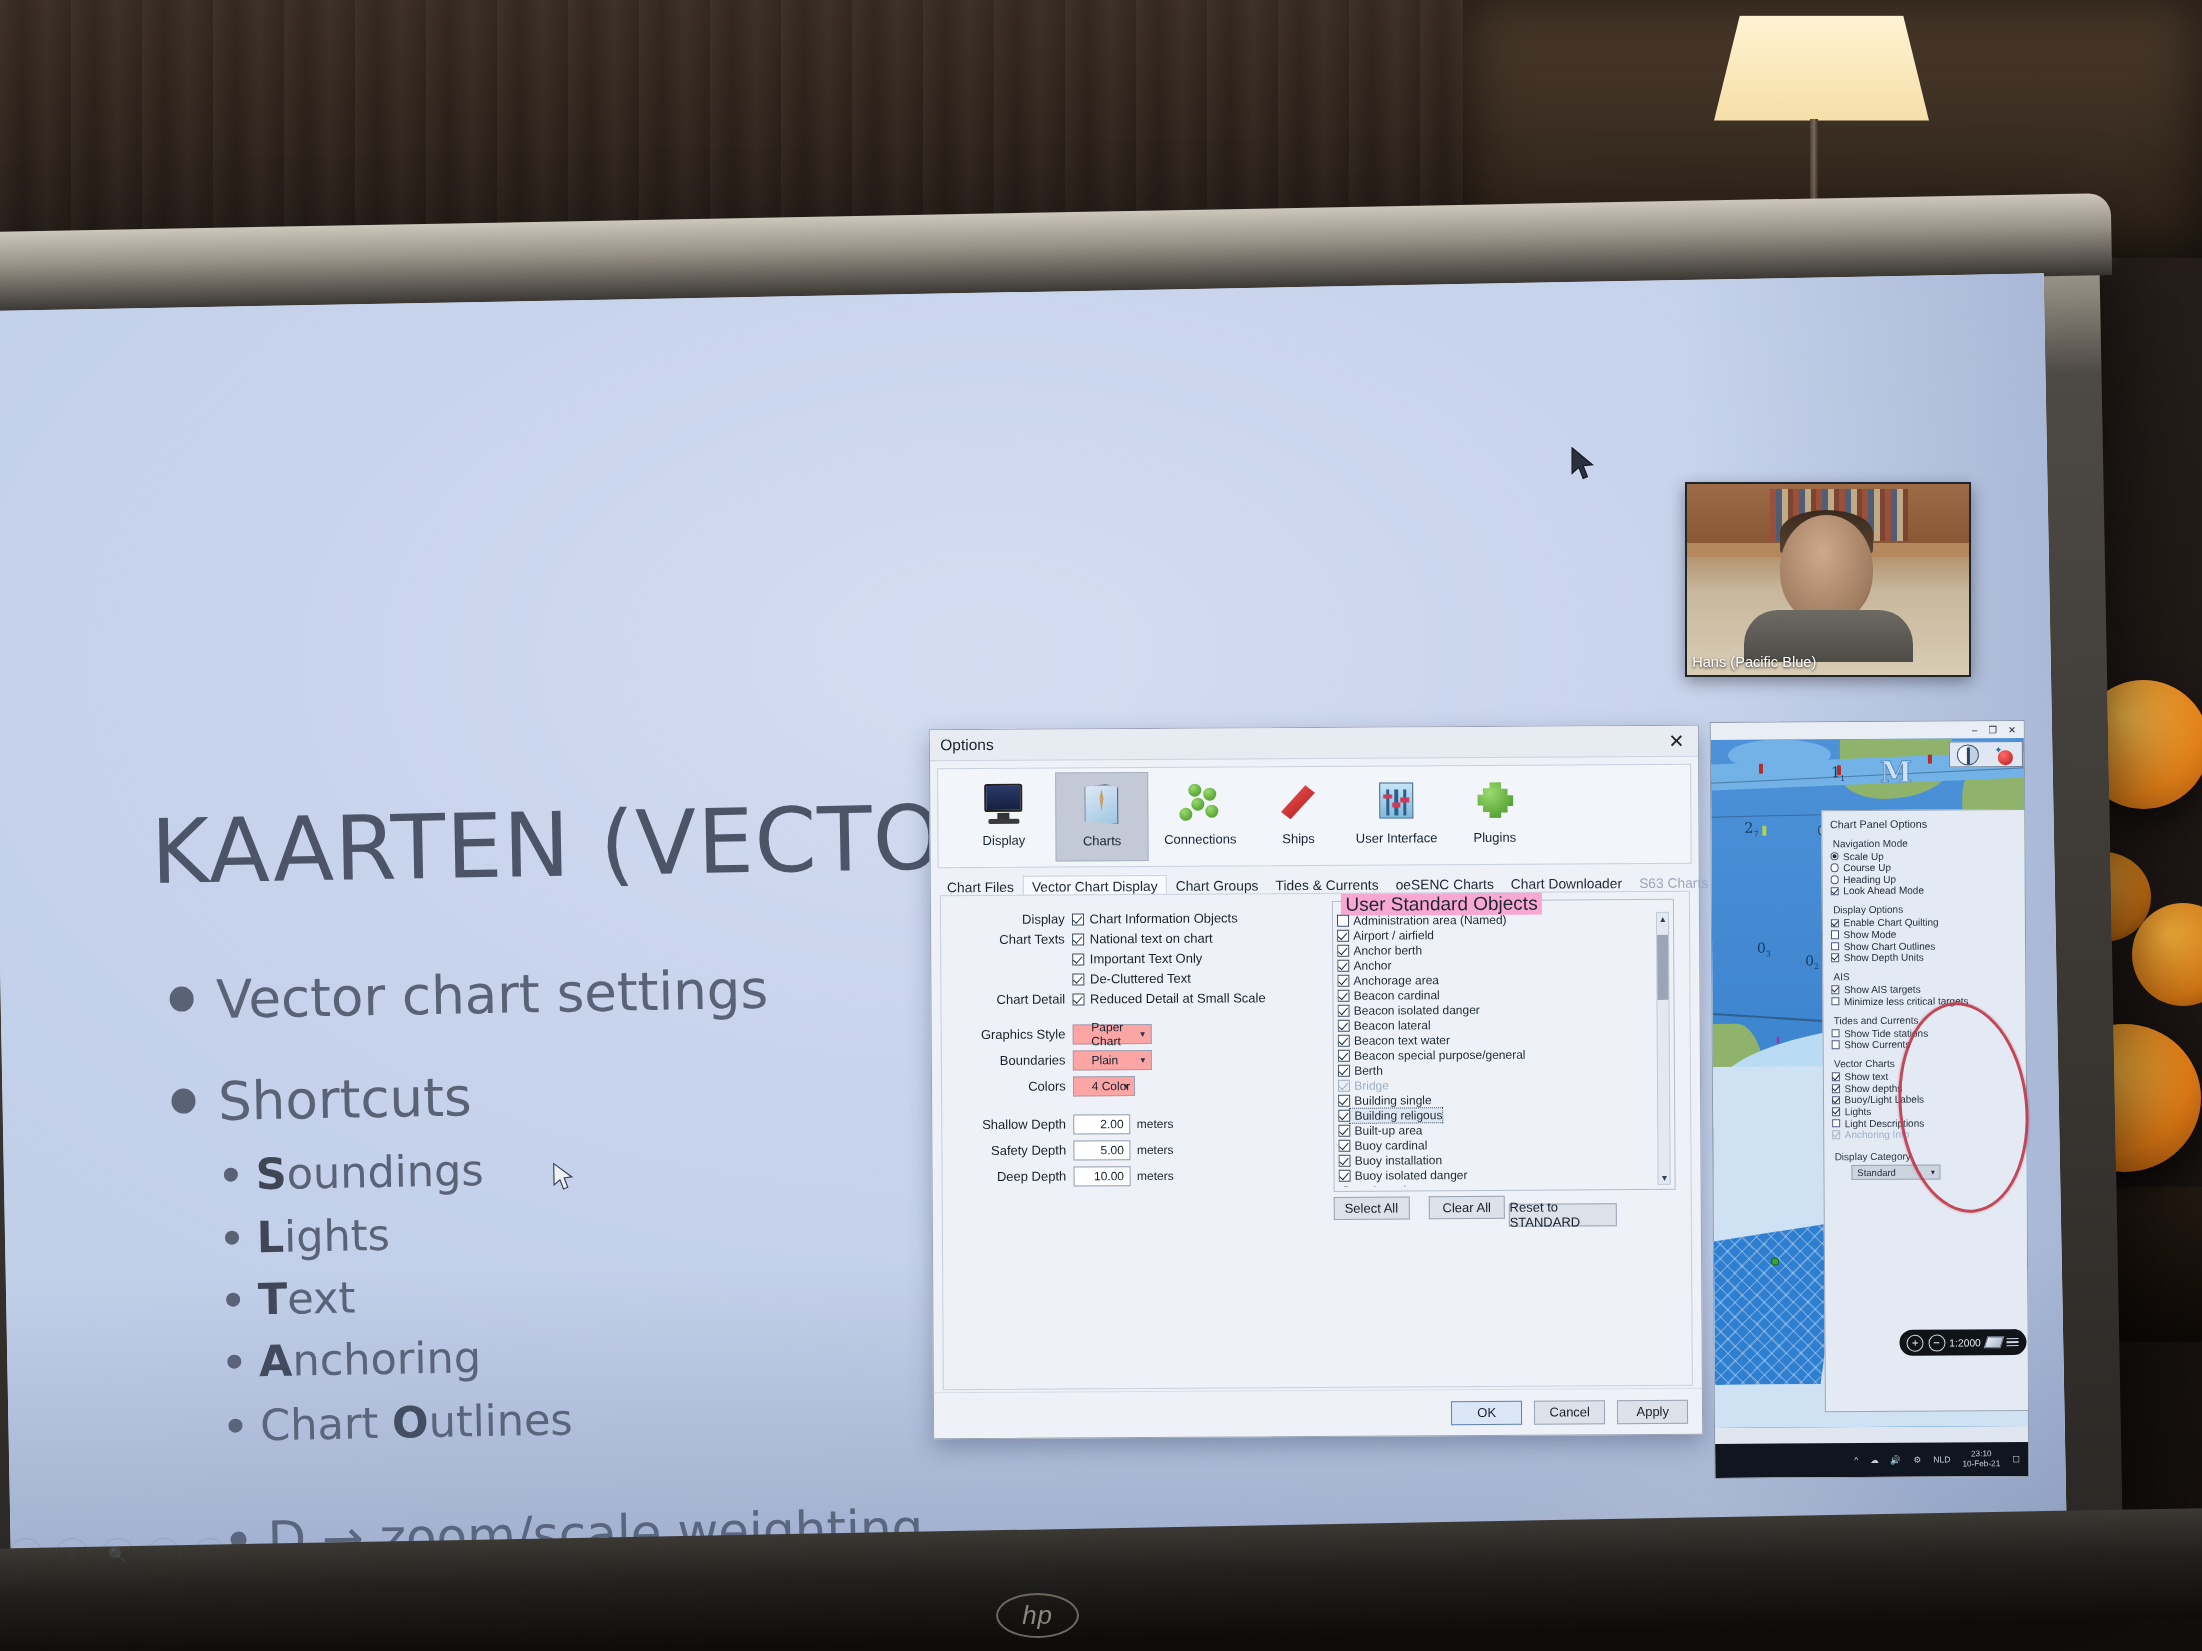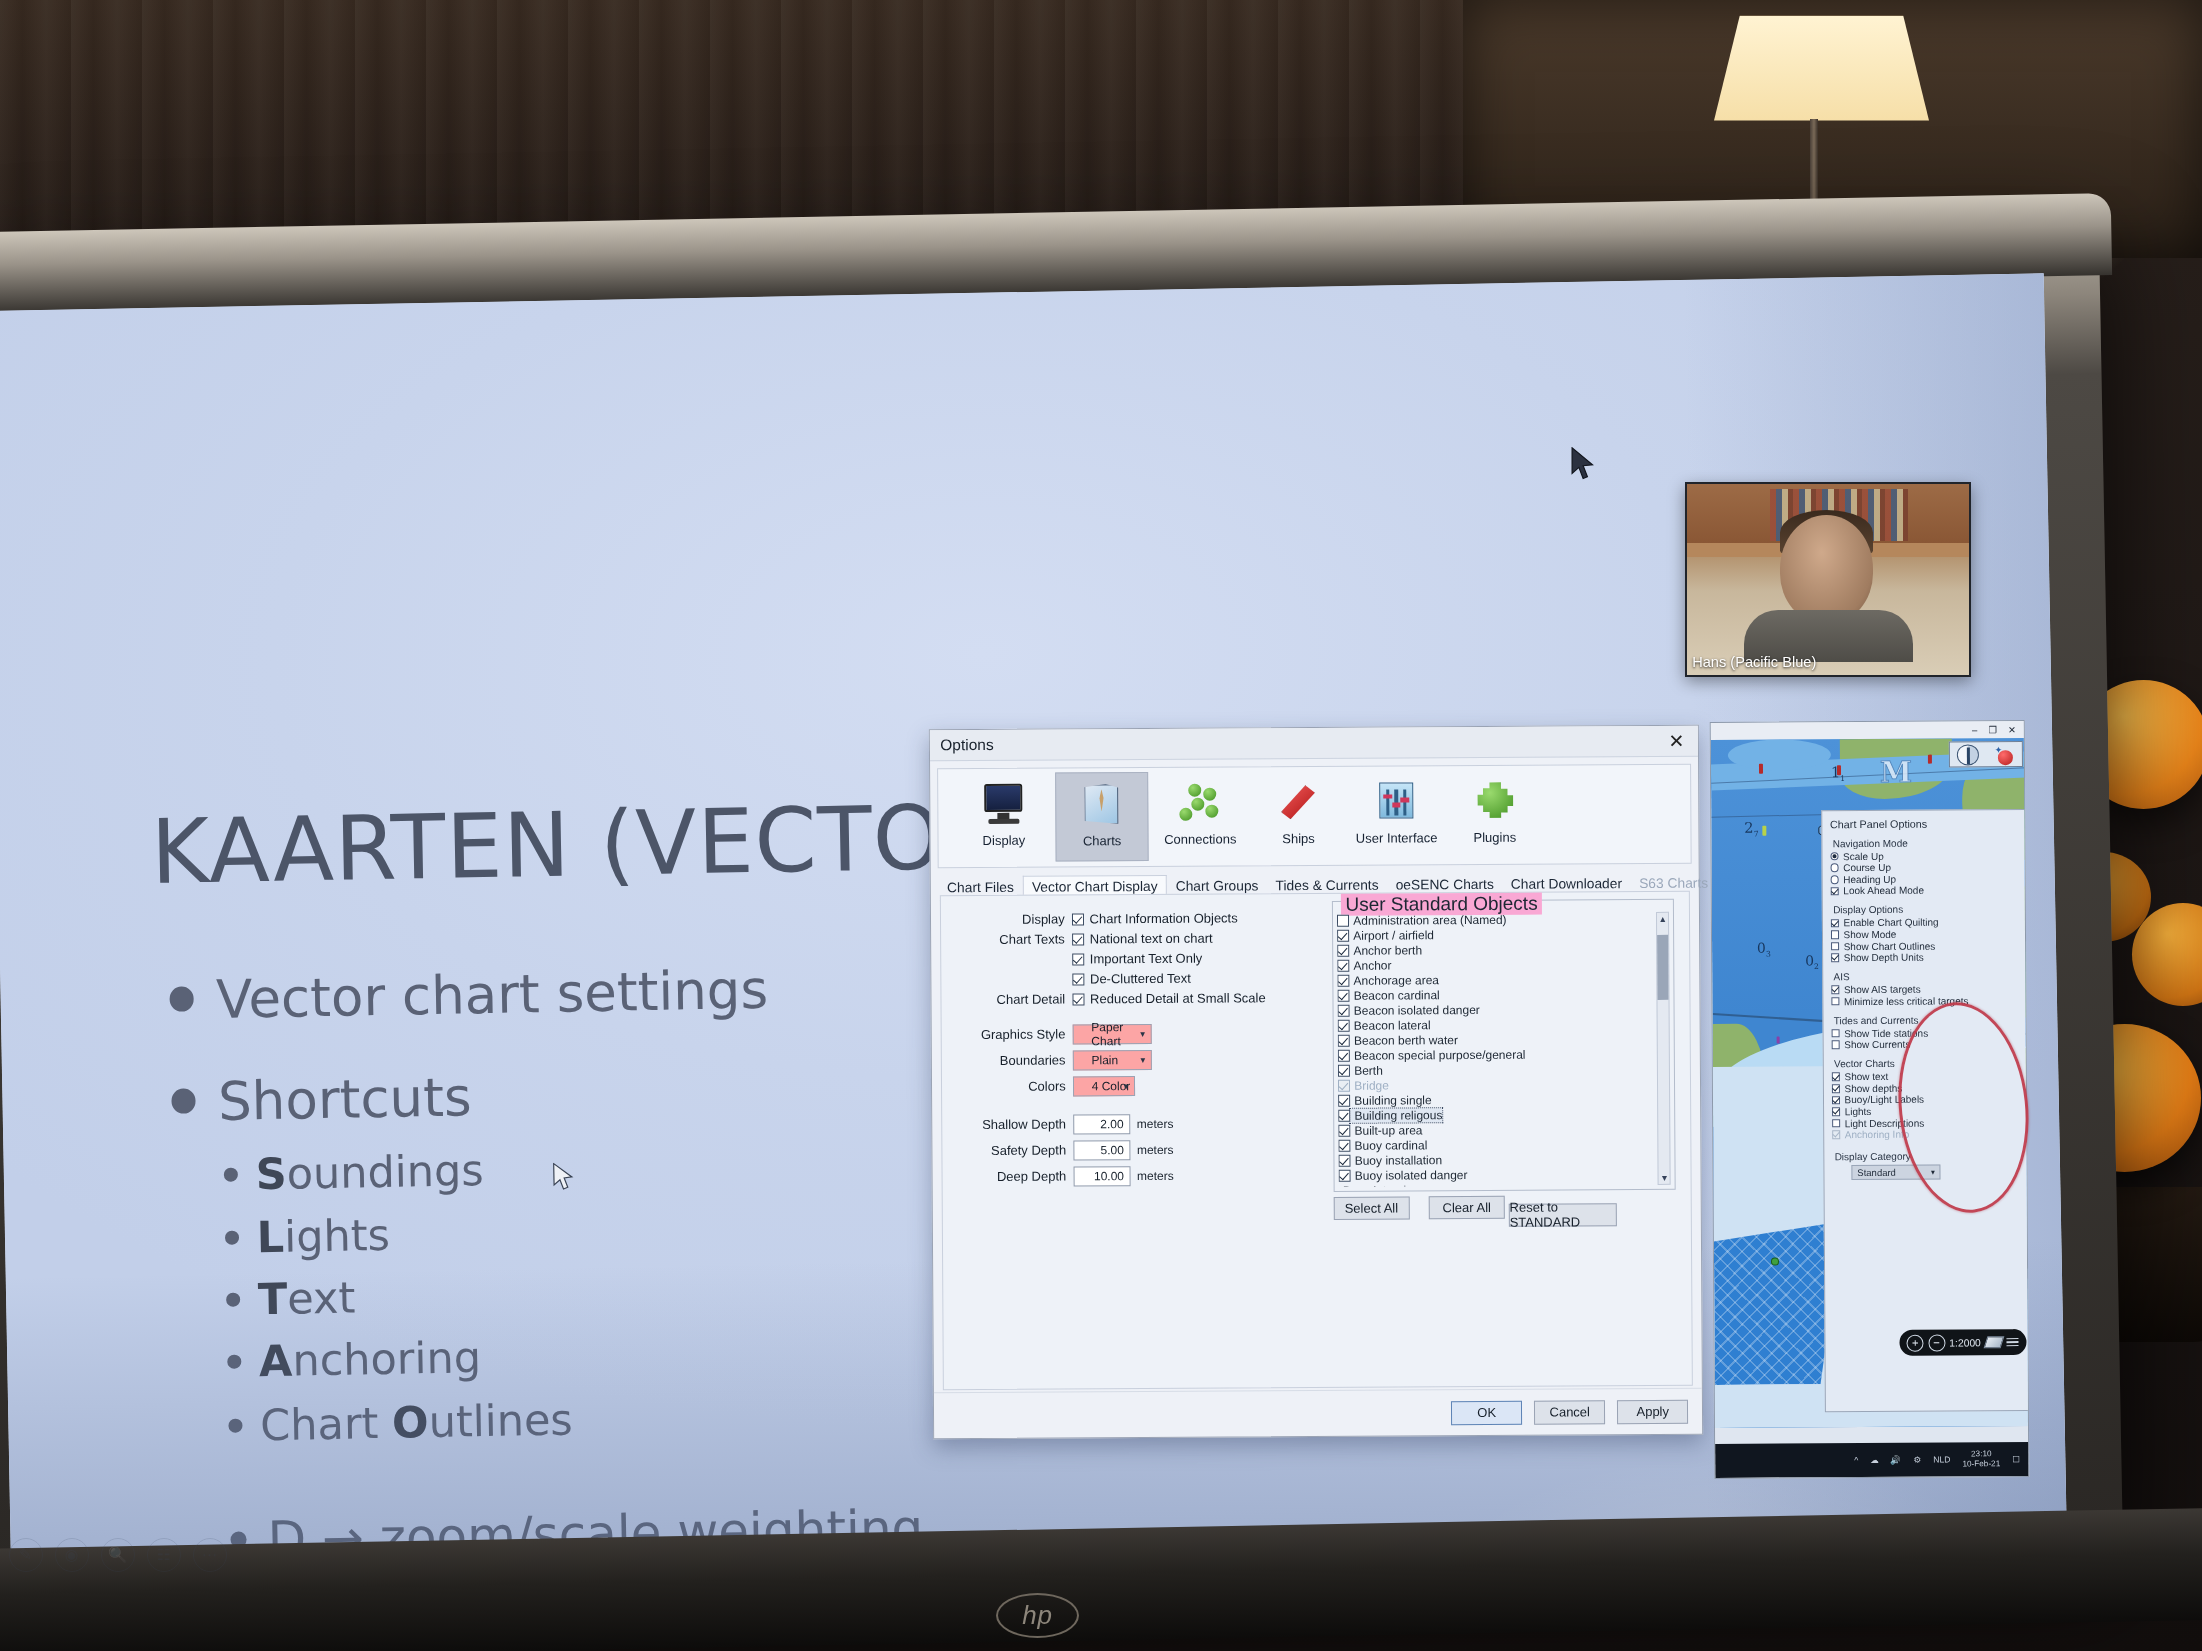--- a/index.html
+++ b/index.html
@@ -532,21 +532,21 @@
           <div class="uso-item">
             <span class="cb on"></span>
             <span class="txt">Beacon isolated danger</span>
           </div>
           <div class="uso-item">
             <span class="cb on"></span>
             <span class="txt">Beacon lateral</span>
           </div>
           <div class="uso-item">
             <span class="cb on"></span>
-            <span class="txt">Beacon berth water</span>
+            <span class="txt">Beacon text water</span>
           </div>
           <div class="uso-item">
             <span class="cb on"></span>
             <span class="txt">Beacon special purpose/general</span>
           </div>
           <div class="uso-item">
             <span class="cb on"></span>
             <span class="txt">Berth</span>
           </div>
           <div class="uso-item dimtxt">

